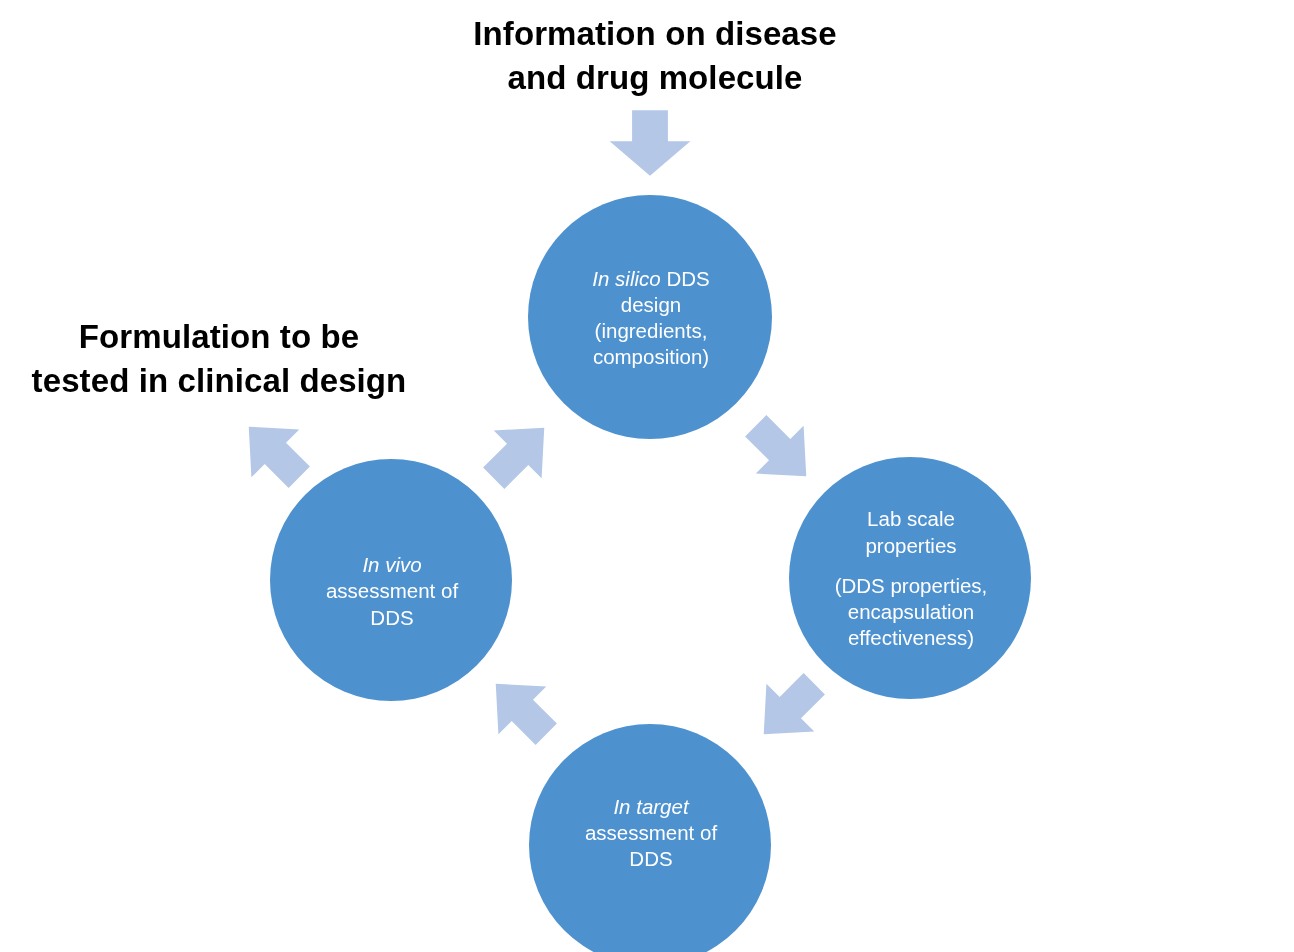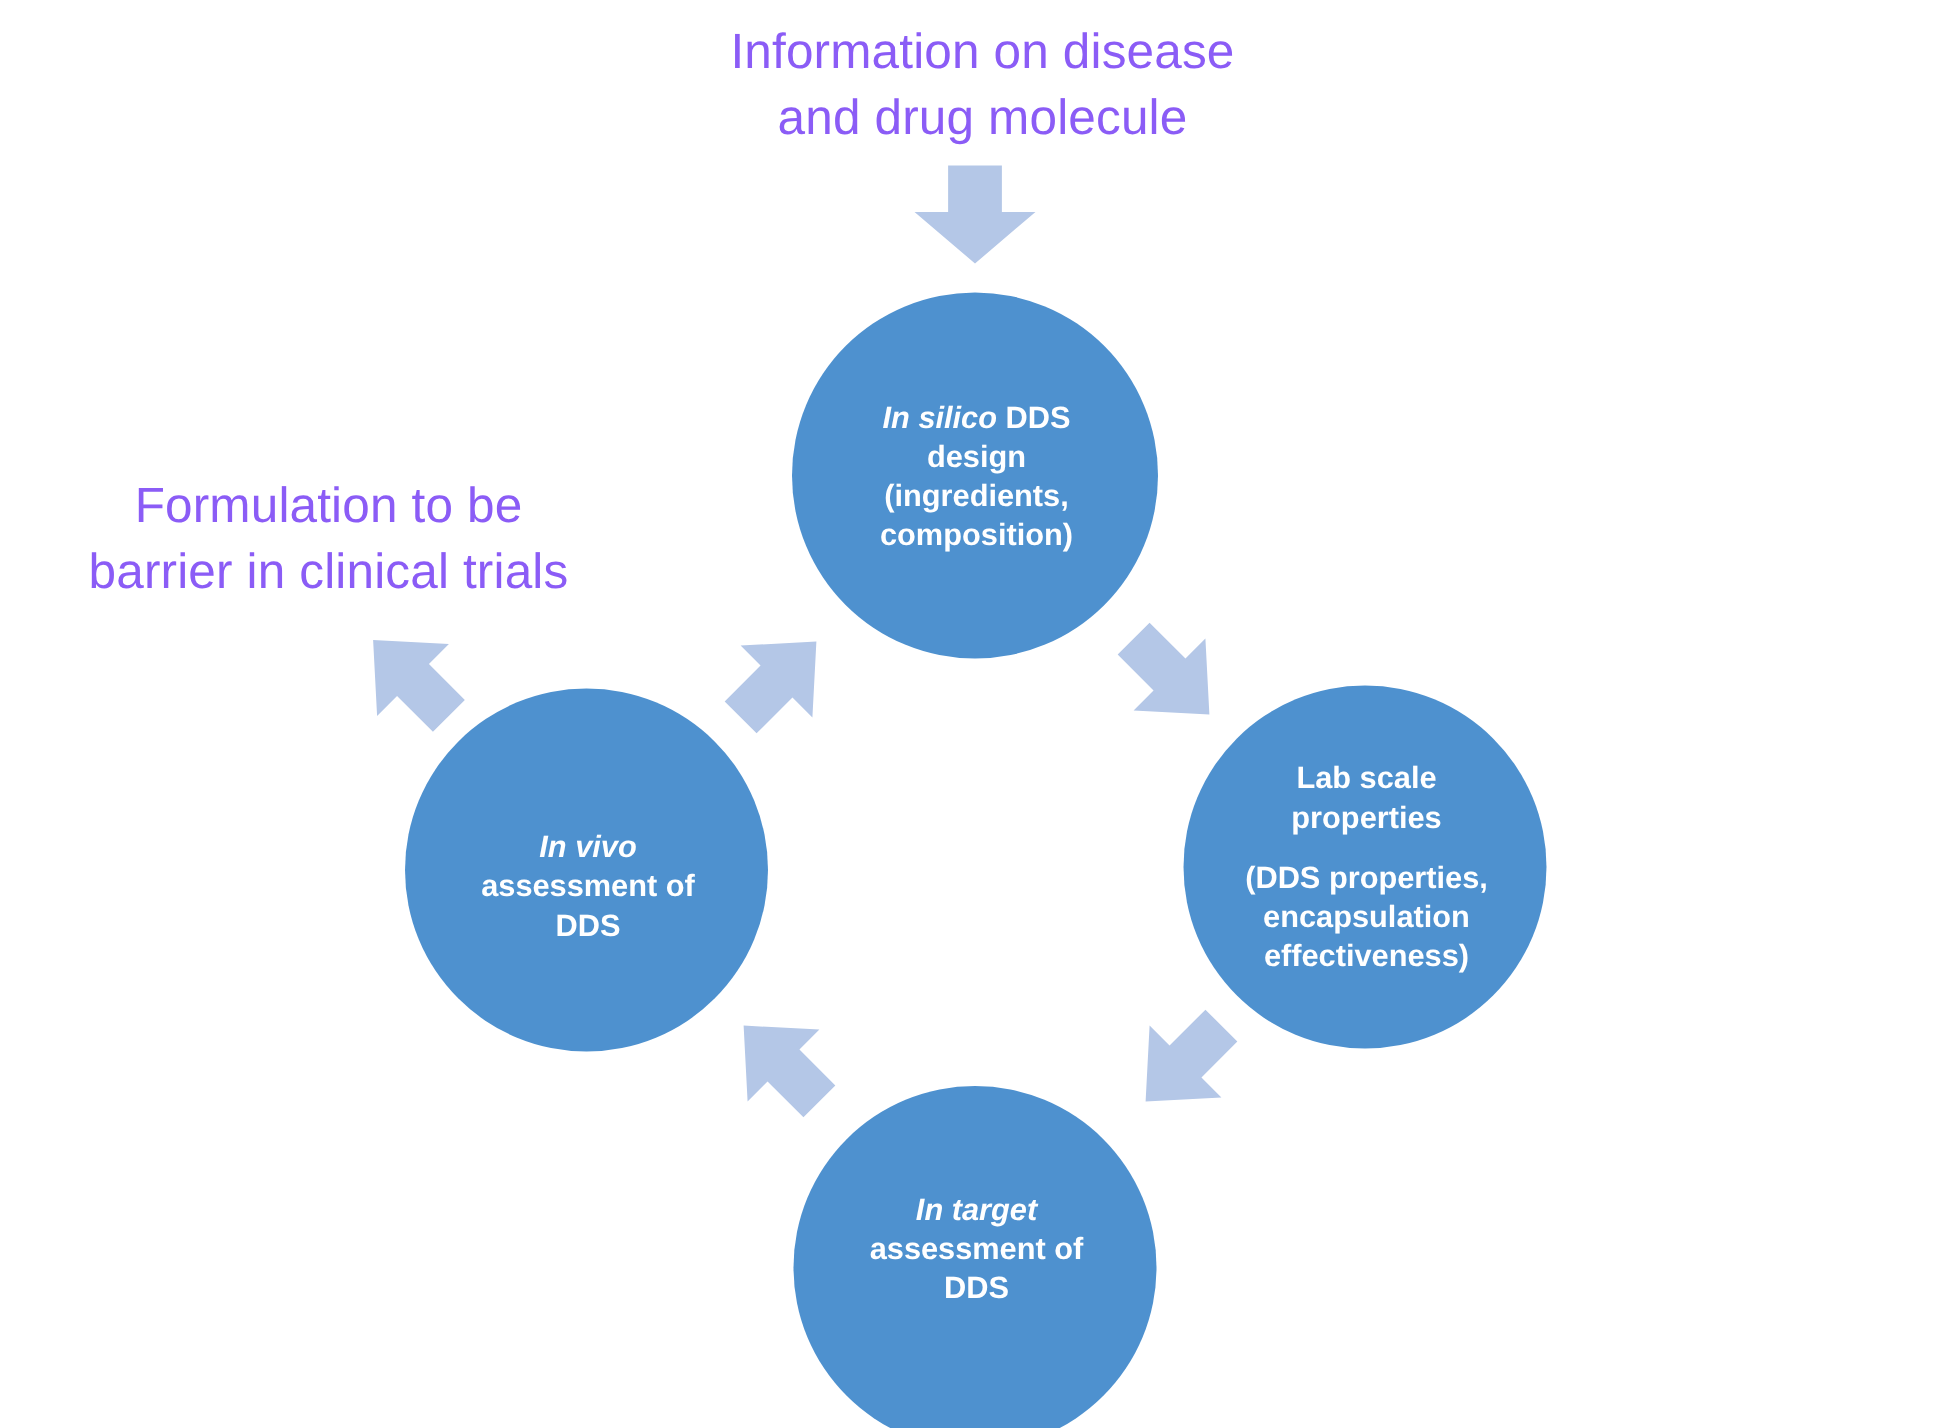--- a/index.html
+++ b/index.html
@@ -21,27 +21,27 @@
   .svg-layer {
     position: absolute;
     inset: 0;
     width: 1294px;
     height: 952px;
   }
 
   
   .outer-label {
     position: absolute;
-    color: #8b5cf6;
+    color: #000000;
     font-size: 33px;
     line-height: 1.33;
     text-align: center;
     white-space: pre-line;
     letter-spacing: 0.1px;
-    font-weight: 400;
+    font-weight: 700;
   }
   #title-label {
     left: 400px;
     top: 12px;
     width: 510px;
   }
   #outcome-label {
     left: 20px;
     top: 315px;
     width: 398px;
@@ -58,21 +58,20 @@
     flex-direction: column;
     align-items: center;
     justify-content: center;
     pointer-events: none;
   }
   .node-text .primary,
   .node-text .secondary {
     display: block;
     width: 100%;
     white-space: pre-line;
-    font-weight: bold;
   }
   .node-text .primary em {
     font-style: italic;
   }
   .node-text .secondary {
     margin-top: 14px;
   }
   .node-text.tight .secondary { margin-top: 0; }
 
   #node-text-insilico { left: 529px; top: 238px; width: 244px; height: 160px; }
@@ -125,21 +124,21 @@
       <circle cx="910" cy="578" r="121"></circle>
       <circle cx="650" cy="845" r="121"></circle>
       <circle cx="391" cy="580" r="121"></circle>
     </g>
   </svg>
 
   <div class="outer-label" id="title-label">Information on disease
 and drug molecule</div>
 
   <div class="outer-label" id="outcome-label">Formulation to be
-barrier in clinical trials</div>
+tested in clinical design</div>
 
   <div class="node-text tight" id="node-text-insilico">
     <span class="primary"><em>In silico</em><span> DDS
 design
 (ingredients,
 composition)</span></span>
     <span class="secondary"></span>
   </div>
 
   <div class="node-text" id="node-text-lab">

